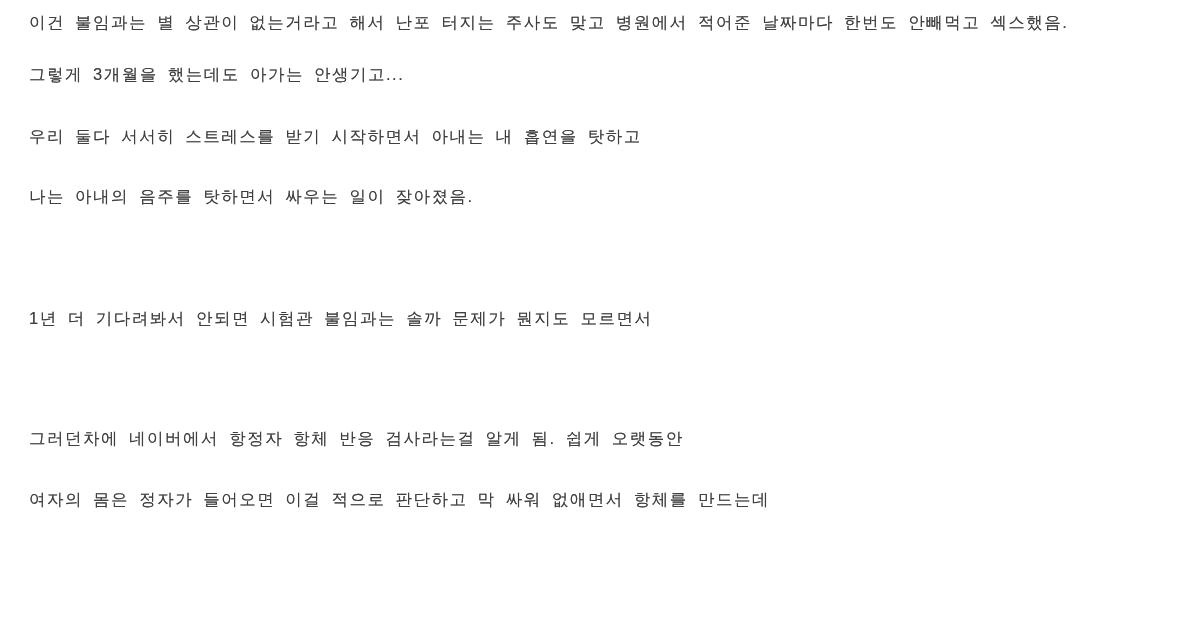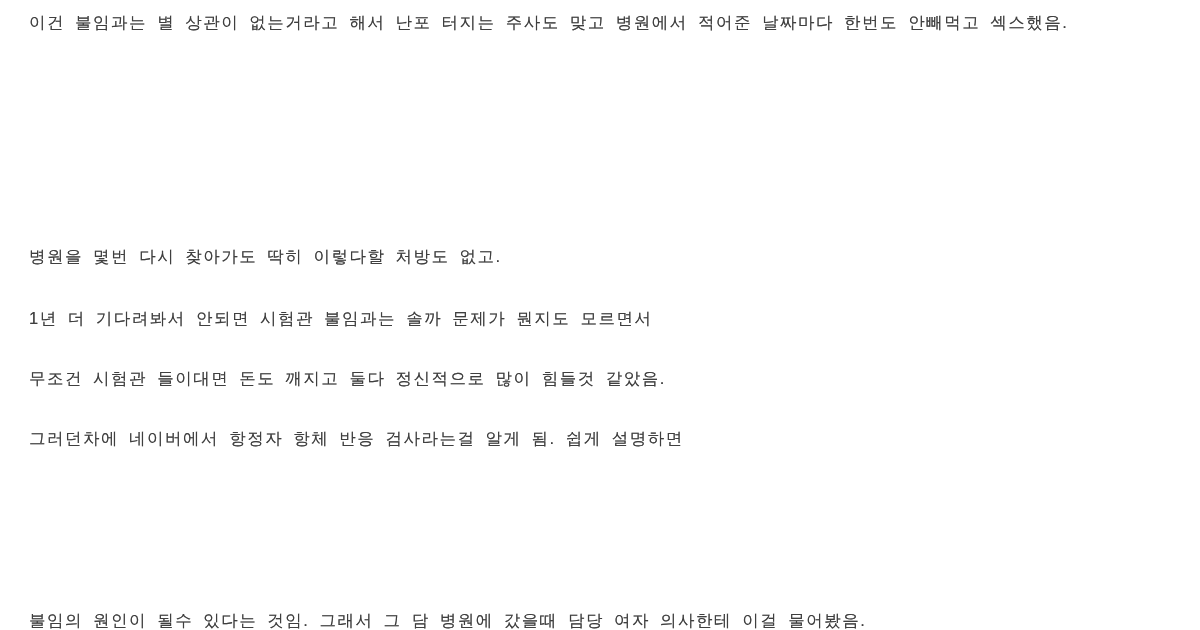--- a/index.html
+++ b/index.html
@@ -34,18 +34,19 @@
     word-spacing: 4px;
     filter: blur(0.3px);
     text-shadow: 0 0 0.6px rgba(63,63,63,0.55);
   }
 </style>
 </head>
 <body>
 
 <div class="post-body">
   <p class="line" style="top:12px">이건 불임과는 별 상관이 없는거라고 해서 난포 터지는 주사도 맞고 병원에서 적어준 날짜마다 한번도 안빼먹고 섹스했음.</p>
-  <p class="line" style="top:246px">병원을 몇번 다시 찾아가도 딱히 이렇다할 처방도 없고.</p>
+  <p class="line" style="top:64px">그렇게 3개월을 했는데도 아가는 안생기고...</p>
+  <p class="line" style="top:126px">우리 둘다 서서히 스트레스를 받기 시작하면서 아내는 내 흡연을 탓하고</p>
+  <p class="line" style="top:186px">나는 아내의 음주를 탓하면서 싸우는 일이 잦아졌음.</p>
   <p class="line" style="top:308px">1년 더 기다려봐서 안되면 시험관 불임과는 솔까 문제가 뭔지도 모르면서</p>
-  <p class="line" style="top:368px">무조건 시험관 들이대면 돈도 깨지고 둘다 정신적으로 많이 힘들것 같았음.</p>
-  <p class="line" style="top:428px">그러던차에 네이버에서 항정자 항체 반응 검사라는걸 알게 됨. 쉽게 설명하면</p>
-  <p class="line" style="top:610px">불임의 원인이 될수 있다는 것임. 그래서 그 담 병원에 갔을때 담당 여자 의사한테 이걸 물어봤음.</p>
+  <p class="line" style="top:428px">그러던차에 네이버에서 항정자 항체 반응 검사라는걸 알게 됨. 쉽게 오랫동안</p>
+  <p class="line" style="top:489px">여자의 몸은 정자가 들어오면 이걸 적으로 판단하고 막 싸워 없애면서 항체를 만드는데</p>
 </div>
 
 </body></html>

